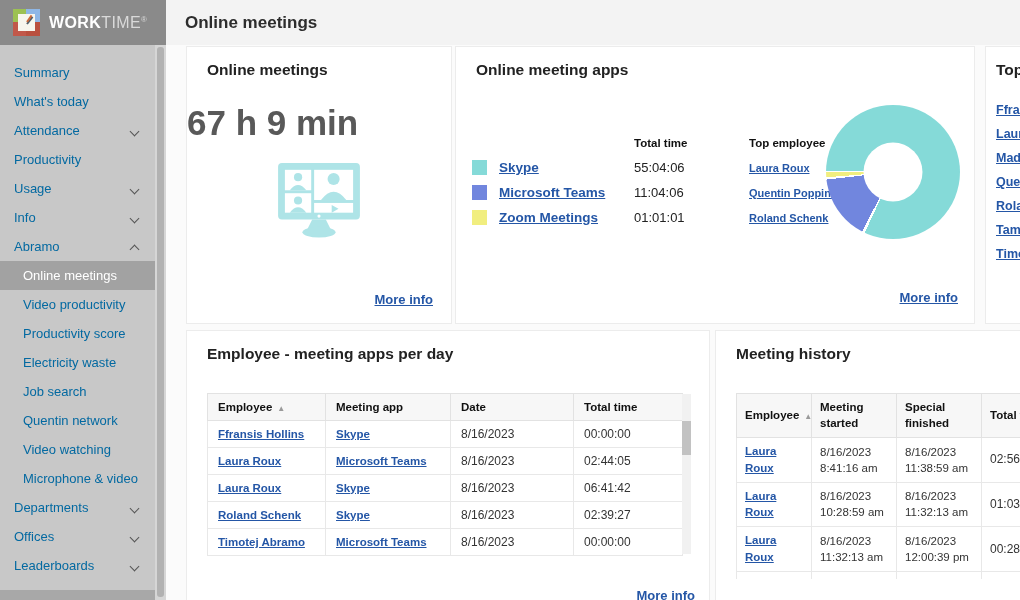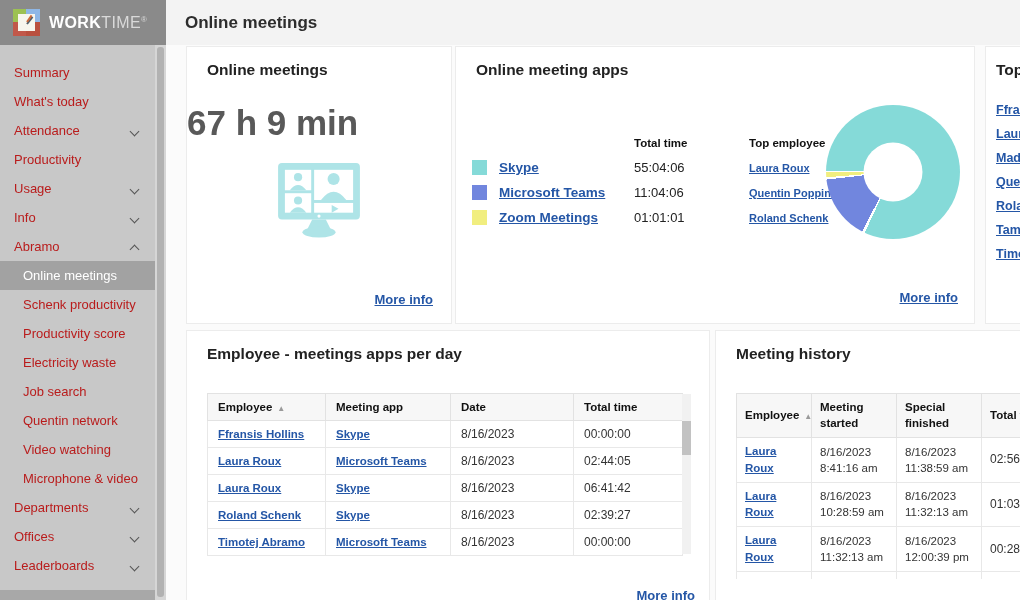--- a/index.html
+++ b/index.html
@@ -24,21 +24,21 @@
            transform:rotate(215deg); transform-origin:top center; }
   .brand { font-size:16px; font-weight:700; color:#ffffff; letter-spacing:.4px; white-space:nowrap; }
   .brand .lite { color:#d9d9d9; font-weight:400; }
   .brand .reg { font-size:8px; vertical-align:super; color:#d9d9d9; font-weight:400; }
   .page-title { position:absolute; left:185px; top:0; height:45px; line-height:45px;
                 font-size:17px; font-weight:700; color:#2d2d2d; }
 
   
   .sidebar { position:absolute; left:0; top:45px; width:155px; height:555px; background:#c8c8c8; padding-top:13px; }
   .side-item { position:relative; height:29px; display:flex; align-items:center; padding-left:14px;
-               font-size:13px; color:#b91c1c; cursor:pointer; white-space:nowrap; }
+               font-size:13px; color:#0369a1; cursor:pointer; white-space:nowrap; }
   .side-item.sub { padding-left:23px; }
   .side-item.selected { background:#a2a2a2; color:#ffffff; }
   .chev { position:absolute; right:17px; top:12px; width:7px; height:7px;
           border-right:1.6px solid #555; border-bottom:1.6px solid #555; transform:rotate(45deg); }
   .chev.up { transform:rotate(225deg); top:14px; }
   .sidebar-bottom { position:absolute; left:0; bottom:0; width:155px; height:10px; background:#a8a8a8; }
   .v-scroll { position:absolute; left:155px; top:45px; width:11px; height:555px; background:#d6d6d6; }
   .v-thumb { position:absolute; left:2px; top:2px; width:7px; height:550px; background:#b2b2b2; border-radius:3px; }
 
   
@@ -152,21 +152,21 @@
         <span class="chev"></span>
       </div>
     <div class="side-item">
         <span>Abramo</span>
         <span class="chev up"></span>
       </div>
     <div class="side-item sub selected">
         <span>Online meetings</span>
       </div>
     <div class="side-item sub">
-        <span>Schenk productivity</span>
+        <span>Video productivity</span>
       </div>
     <div class="side-item sub">
         <span>Productivity score</span>
       </div>
     <div class="side-item sub">
         <span>Electricity waste</span>
       </div>
     <div class="side-item sub">
         <span>Job search</span>
       </div>
@@ -282,21 +282,21 @@
       <span class="top-link">Laura Roux</span>
       <span class="top-link">Madison</span>
       <span class="top-link">Quentin Poppins</span>
       <span class="top-link">Roland Schenk</span>
       <span class="top-link">Tamara</span>
       <span class="top-link">Timotej Abramo</span>
     </div>
   </div>
 
   <div class="card" id="card-perday">
-    <div class="card-title">Employee - meetings apps per day</div>
+    <div class="card-title">Employee - meeting apps per day</div>
     <table class="tbl perday-tbl">
       <colgroup>
           <col class="c-emp">
           <col class="c-app">
           <col class="c-date">
           <col class="c-tot">
         </colgroup>
       <thead>
         <tr>
           <th><span>Employee</span><span class="sort-ico">▲</span></th>

